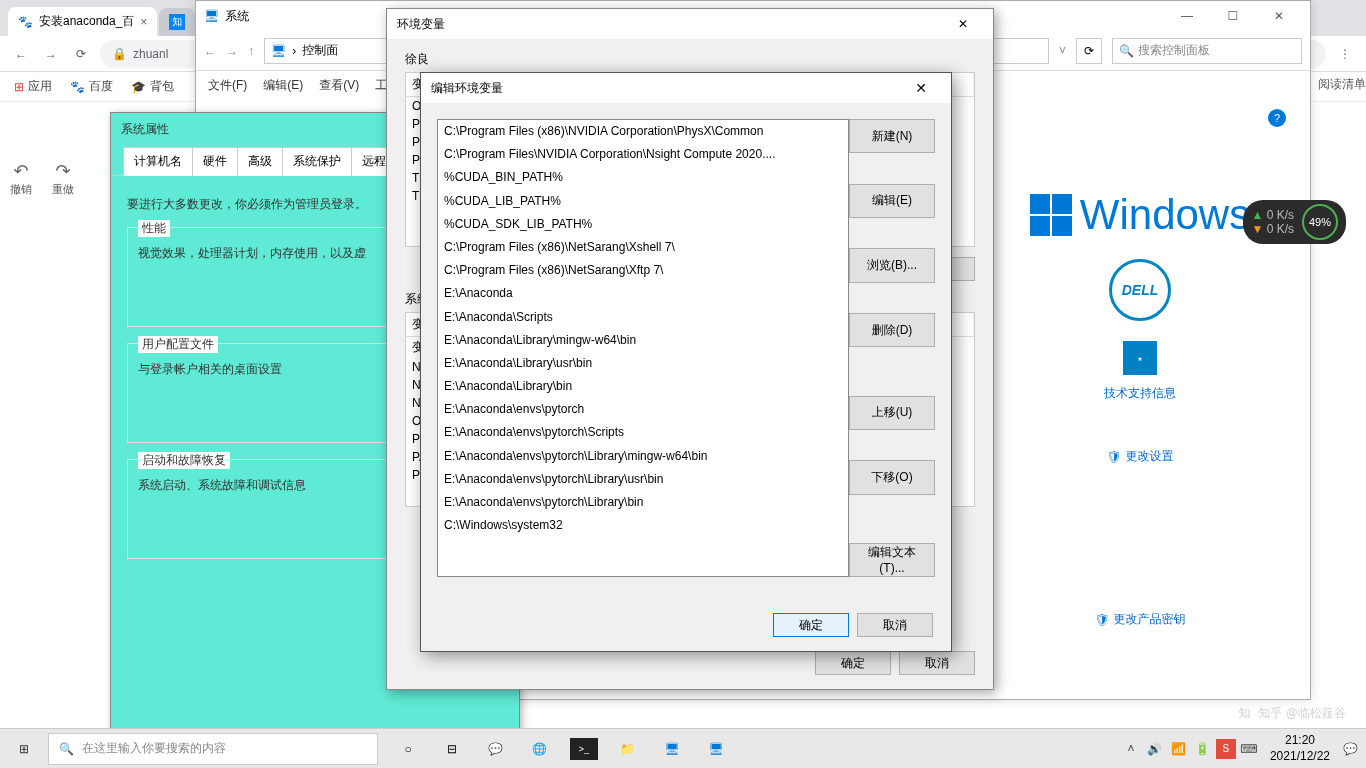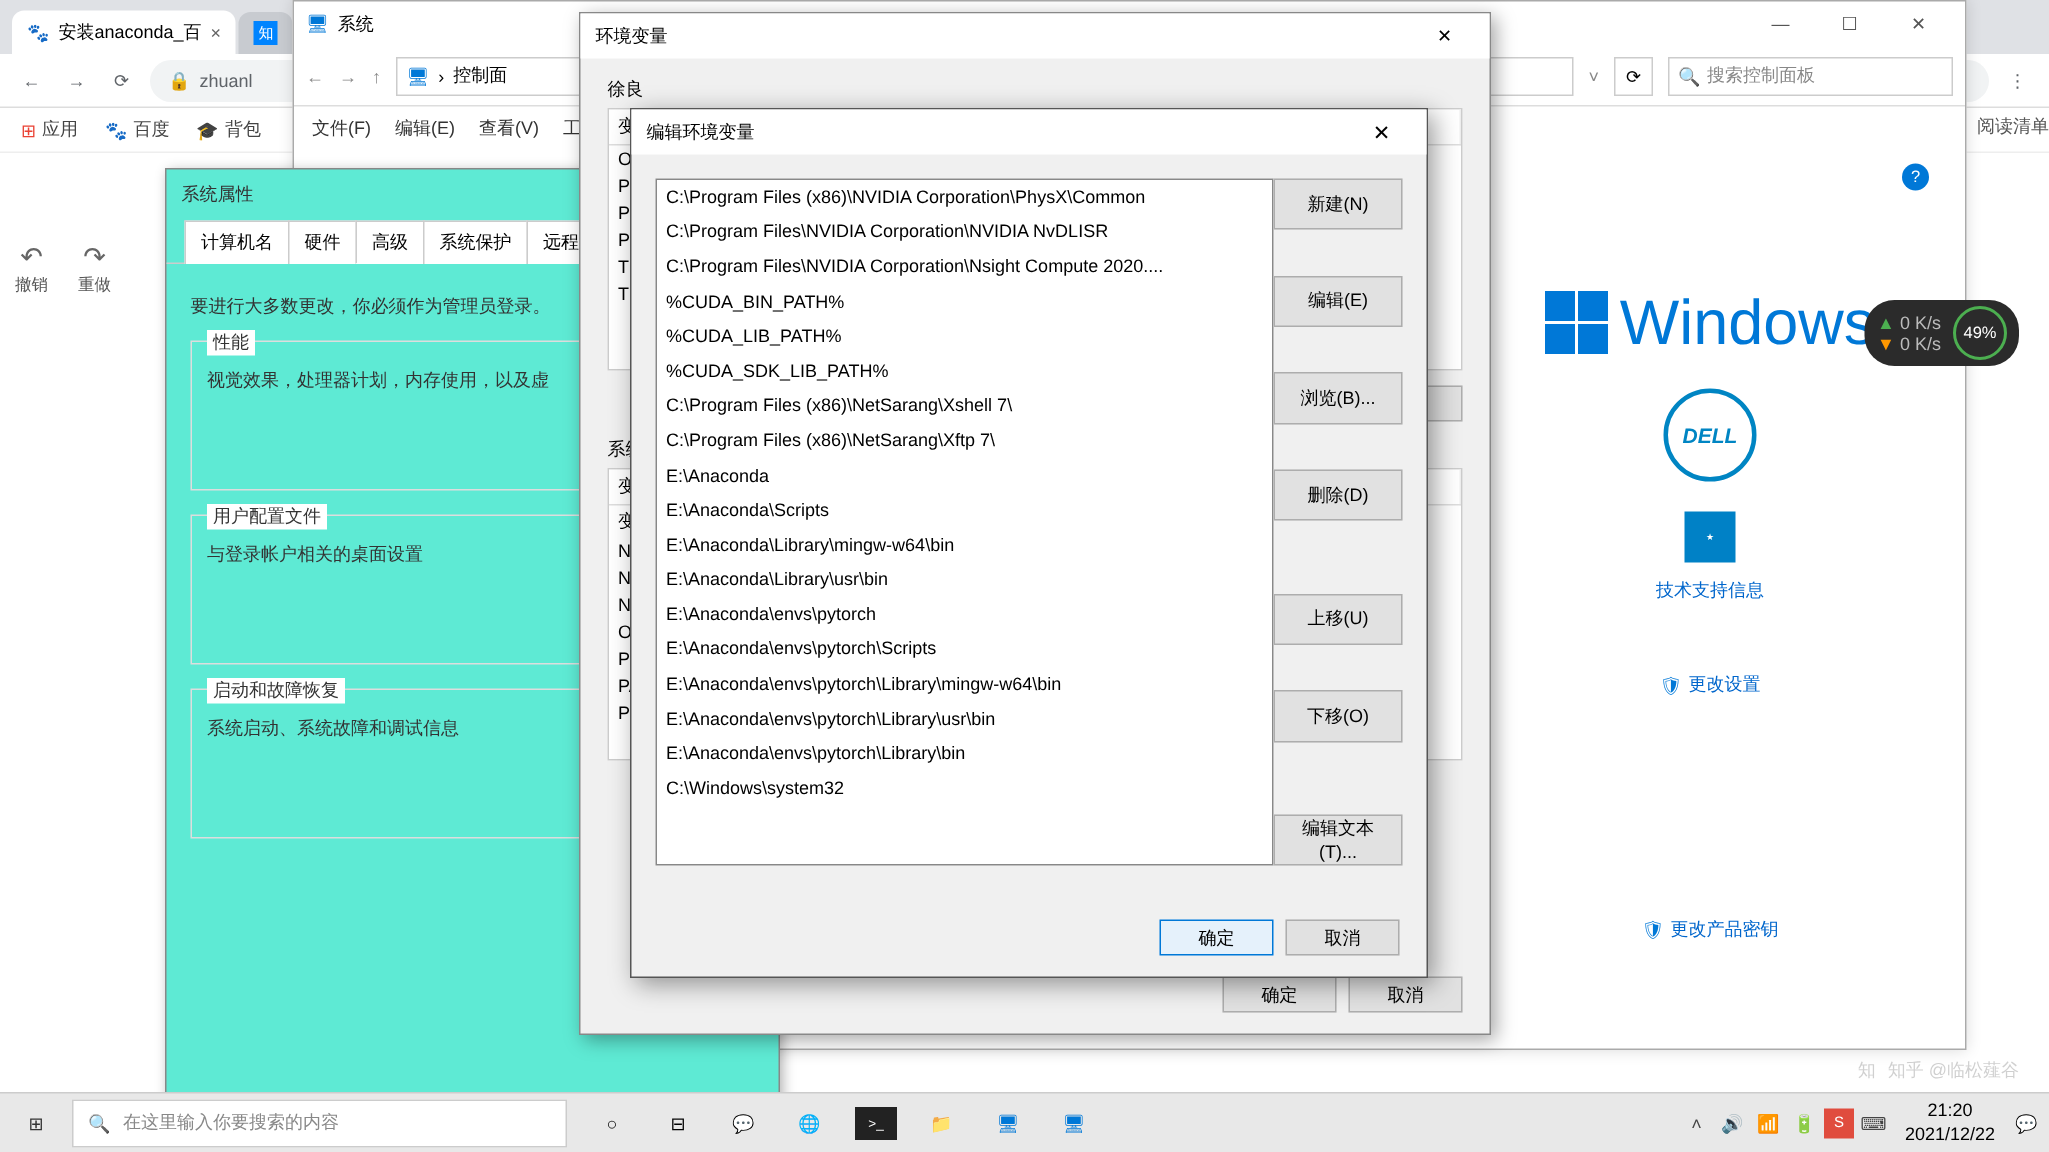--- a/index.html
+++ b/index.html
@@ -326,31 +326,31 @@
 </div>
 
 <div class="editdialog">
   <div class="edit-title">
     <span>编辑环境变量</span>
     <div class="edit-close">✕</div>
   </div>
   <div class="edit-body">
     <div class="path-list" id="path-list">
         <div class="path-item">C:\Program Files (x86)\NVIDIA Corporation\PhysX\Common</div>
-        <div class="path-item">C:\Program Files\NVIDIA Corporation\NVIDIA NvDLISR</div>
         <div class="path-item">C:\Program Files\NVIDIA Corporation\Nsight Compute 2020....</div>
         <div class="path-item">%CUDA_BIN_PATH%</div>
         <div class="path-item">%CUDA_LIB_PATH%</div>
         <div class="path-item">%CUDA_SDK_LIB_PATH%</div>
         <div class="path-item">C:\Program Files (x86)\NetSarang\Xshell 7\</div>
         <div class="path-item">C:\Program Files (x86)\NetSarang\Xftp 7\</div>
         <div class="path-item">E:\Anaconda</div>
         <div class="path-item">E:\Anaconda\Scripts</div>
         <div class="path-item">E:\Anaconda\Library\mingw-w64\bin</div>
         <div class="path-item">E:\Anaconda\Library\usr\bin</div>
+        <div class="path-item">E:\Anaconda\Library\bin</div>
         <div class="path-item">E:\Anaconda\envs\pytorch</div>
         <div class="path-item">E:\Anaconda\envs\pytorch\Scripts</div>
         <div class="path-item">E:\Anaconda\envs\pytorch\Library\mingw-w64\bin</div>
         <div class="path-item">E:\Anaconda\envs\pytorch\Library\usr\bin</div>
         <div class="path-item">E:\Anaconda\envs\pytorch\Library\bin</div>
         <div class="path-item">C:\Windows\system32</div>
       </div>
     <div class="edit-btns">
       <button class="btn">新建(N)</button>
       <div class="gap"></div>

